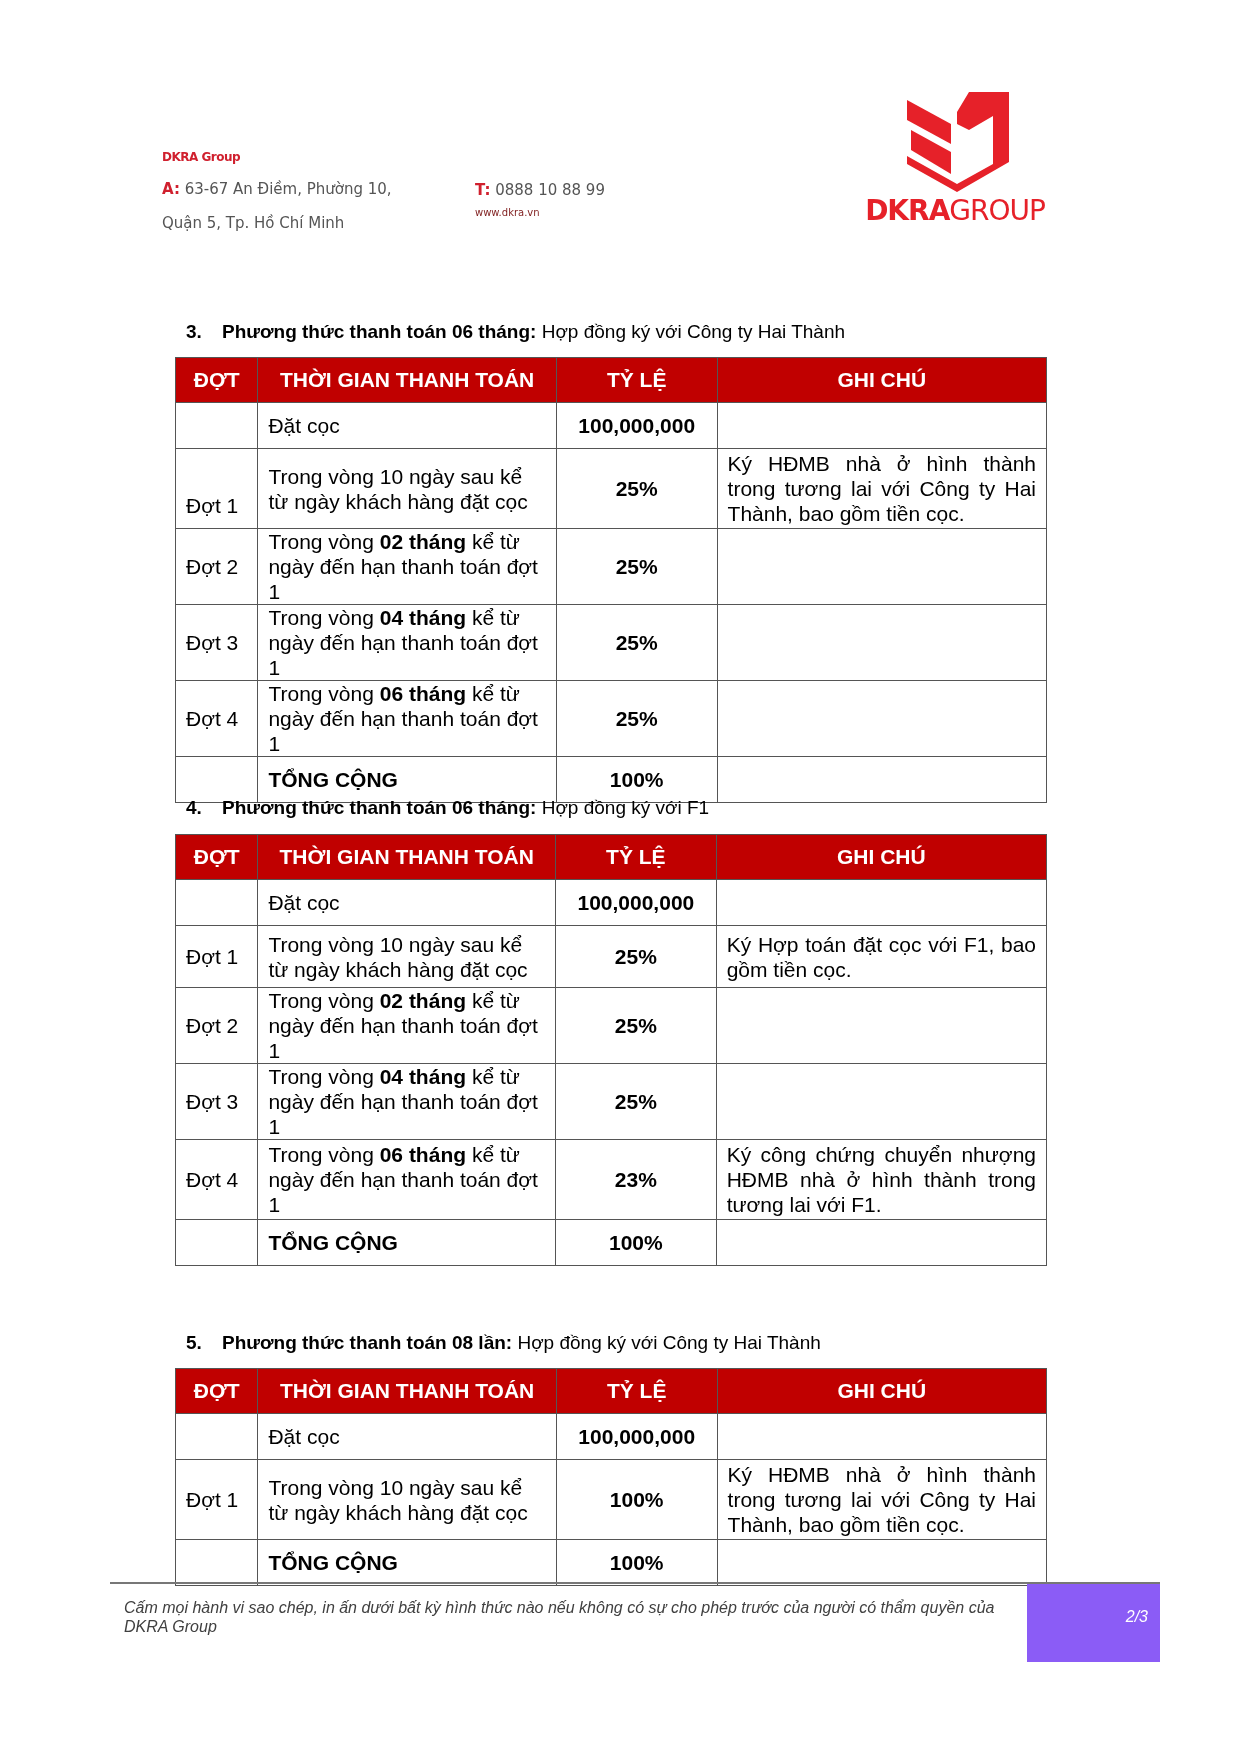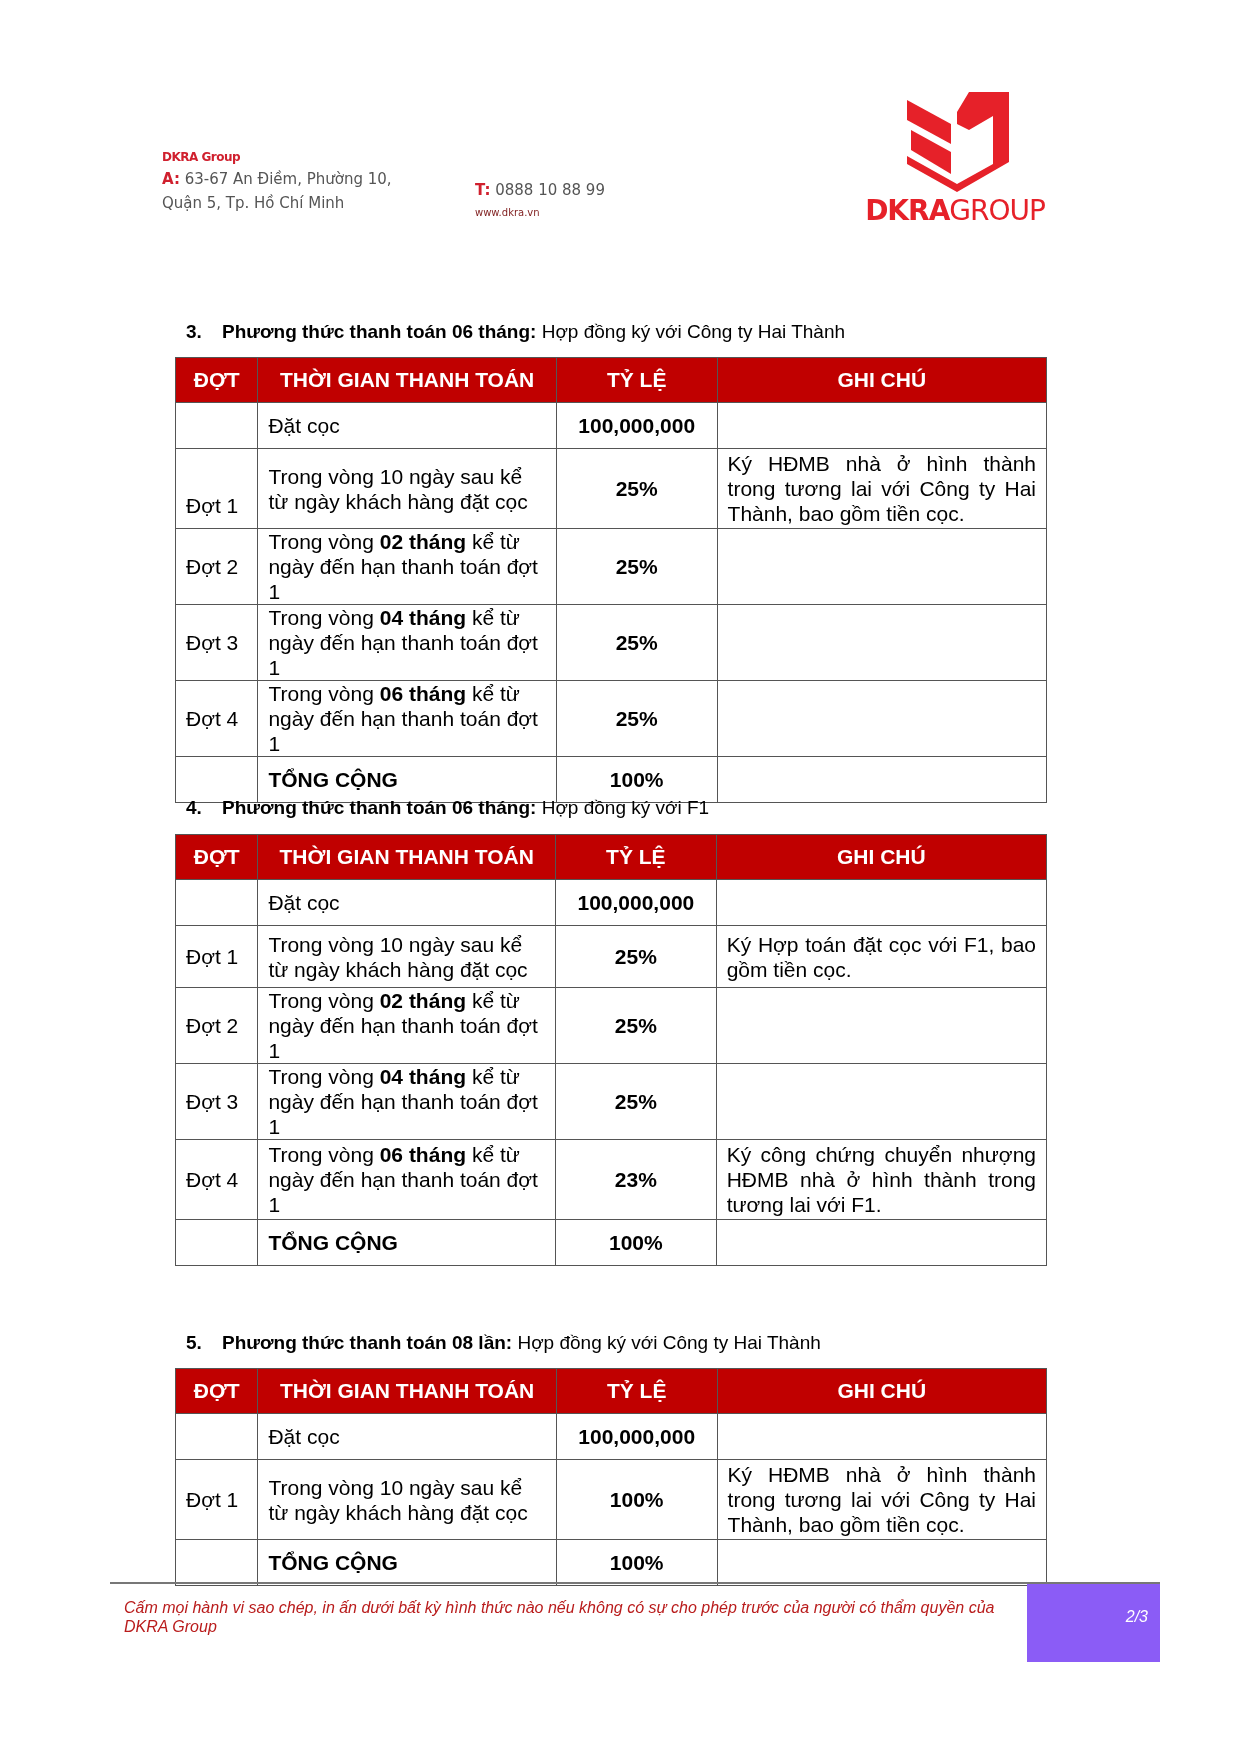--- a/index.html
+++ b/index.html
@@ -1,40 +1,40 @@
 <!DOCTYPE html>
 <html><head>
 <meta charset="utf-8">
 <style>
   html, body { margin:0; padding:0; background:#fff; }
   body { width:1241px; height:1755px; position:relative; overflow:hidden; font-family:"Liberation Sans", sans-serif; color:#000; }
   .hdr-left { position:absolute; left:162px; top:150px; font-family:"DejaVu Sans", sans-serif; }
   .hdr-brand { color:#d0202e; font-weight:bold; font-size:12px; letter-spacing:-0.5px; }
-  .hdr-line { font-size:15px; color:#555; margin-top:6px; white-space:nowrap; }
+  .hdr-line { font-size:15px; color:#555; margin-top:16px; white-space:nowrap; }
   .hdr-line .lbl { color:#d0202e; font-weight:bold; }
   .hdr-mid { position:absolute; left:475px; top:181px; font-family:"DejaVu Sans", sans-serif; }
   .hdr-mid .hdr-line { margin-top:0; margin-bottom:8px; }
   .web { color:#7f1d1d; font-size:10px; }
   .logo { position:absolute; left:845px; top:92px; width:220px; height:140px; }
   .logo-word { position:absolute; left:0; top:102px; width:220px; text-align:center; font-family:"DejaVu Sans", sans-serif; font-size:28px; color:#e62129; letter-spacing:-1px; white-space:nowrap; }
   .logo-word b { font-weight:900; }
   .section-title { position:absolute; left:186px; font-size:19px; white-space:nowrap; }
   .section-title .num { font-weight:bold; display:inline-block; width:36px; }
   .section-title .bold { font-weight:bold; }
   table.pay { position:absolute; left:175px; width:872px; border-collapse:collapse; font-size:21px; }
   table.pay td, table.pay th { border:1.5px solid #555; padding:0 10px; vertical-align:middle; }
   table.pay th { background:#c00000; color:#fff; font-weight:bold; font-size:21px; height:44px; text-align:center; }
   col.c1 { width:86px; } col.c2 { width:345px; } col.c3 { width:166px; } col.c4 { width:385px; }
   td.num { text-align:center; font-weight:bold; }
   td.note { text-align:justify; line-height:25px; }
   td.time { line-height:25px; }
   td.total { font-weight:bold; }
   .b { font-weight:bold; }
   .footer-line { position:absolute; left:110px; top:1582px; width:1050px; height:2px; background:#777; }
-  .footer-text { position:absolute; left:124px; top:1598px; width:900px; color:#b91c1c; font-style:italic; font-size:16px; line-height:19px; }
+  .footer-text { position:absolute; left:124px; top:1598px; width:900px; color:#404040; font-style:italic; font-size:16px; line-height:19px; }
   .page-box { position:absolute; left:1027px; top:1584px; width:133px; height:78px; background:#8b5cf6; }
   .page-num { position:absolute; right:12px; top:24px; color:#fff; font-style:italic; font-size:16px; }
 </style>
 </head>
 <body>
 
 <div class="hdr-left">
   <div class="hdr-brand">DKRA Group</div>
   <div class="hdr-line"><span class="lbl">A:</span> <span>63-67 An Điềm, Phường 10,</span></div>
   <div class="hdr-line">Quận 5, Tp. Hồ Chí Minh</div>

